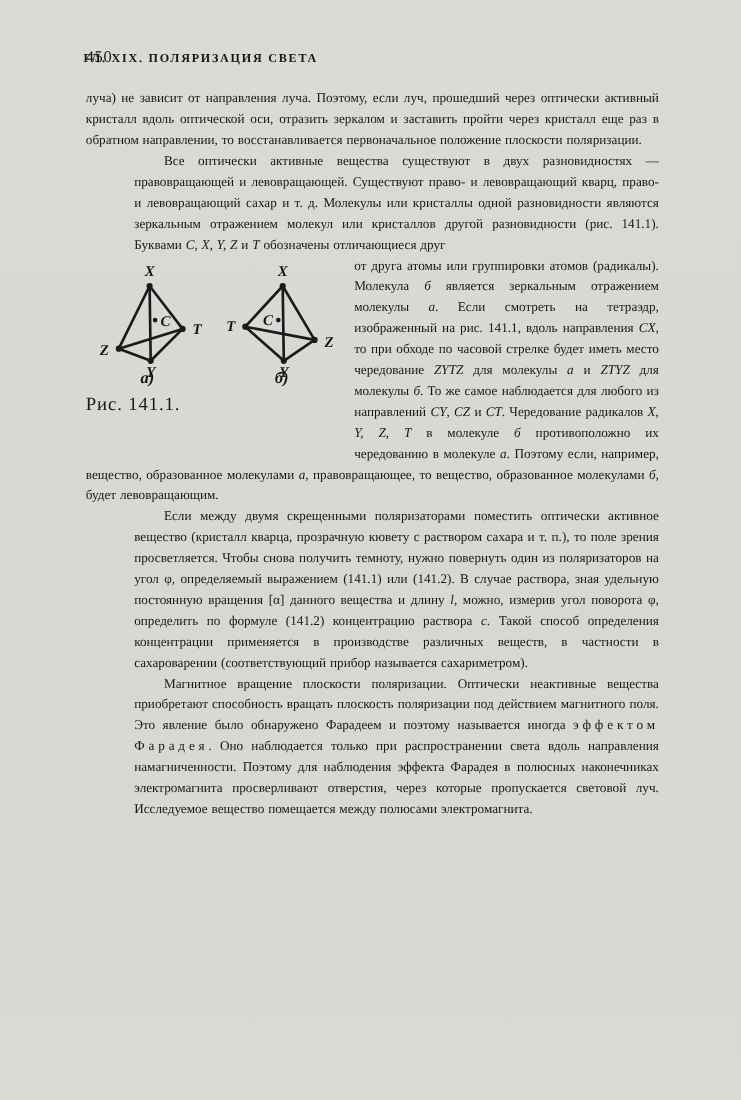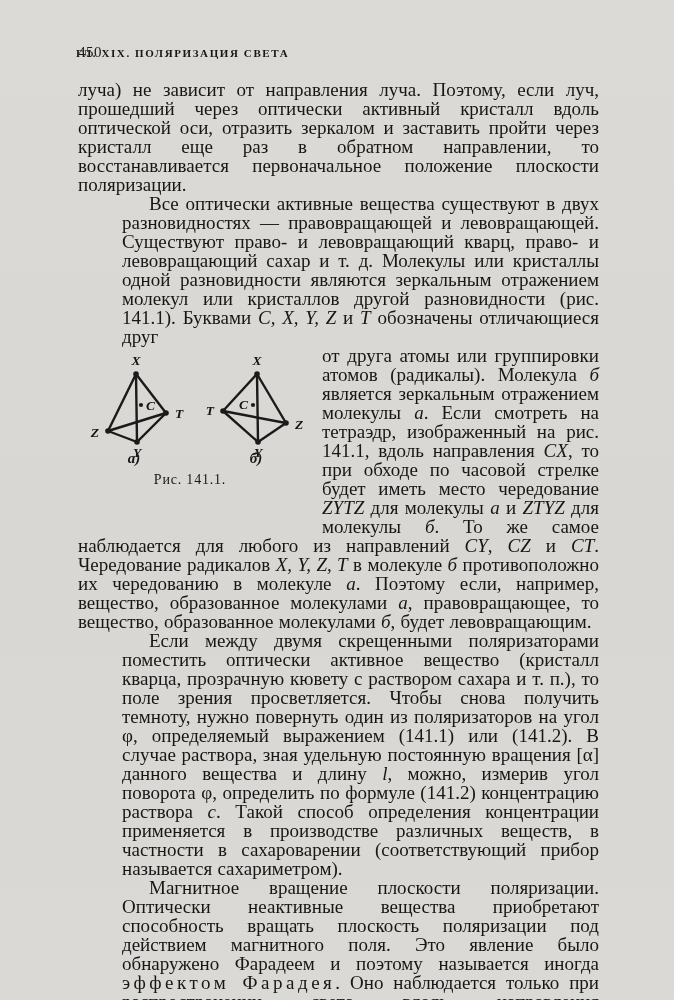--- a/index.html
+++ b/index.html
@@ -26,21 +26,21 @@
     flex:1;text-align:left;
     transform:translateX(-26px);
     font-size:11px;font-weight:700;letter-spacing:1.6px;
     white-space:nowrap;
   }
   .body-text{
     position:absolute;top:80px;left:78px;width:521px;
   }
   .p{
     margin:0;
-    font-size:19px;line-height:19px;
+    font-size:12px;line-height:19px;
     text-align:justify;
     word-spacing:.5px;
   }
   .ind{text-indent:27px;margin-left:44px;}
   .run-i{font-style:italic;}
   .run-b{font-weight:400;}
   .run-sp{letter-spacing:3.5px;}
   
   .figblock{overflow:visible;}
   .figure{
@@ -50,22 +50,22 @@
   }
   .tetra-row{display:flex;gap:10px;}
   .tetra-row svg{display:block;}
   .sub-labels{display:flex;margin-top:-12px;}
   .sub-label{
     width:112px;text-align:center;
     font-size:15px;font-style:italic;font-weight:700;
   }
   .sub-label:last-child{margin-left:10px;}
   .fig-caption{
-    margin-top:5px;width:224px;text-align:center;
-    font-size:14px;letter-spacing:.8px;
+    margin-top:5px;width:224px;text-align:left;
+    font-size:17px;letter-spacing:.8px;
   }
   .vlabel{
     font-family:"Liberation Serif","DejaVu Serif",serif;
     font-size:13.5px;font-style:italic;font-weight:700;
     fill:#141414;
   }
   .edge{stroke:#1a1a1a;stroke-width:2.4;stroke-linecap:round;}
   .vdot{fill:#1a1a1a;}
 </style>
 </head>

